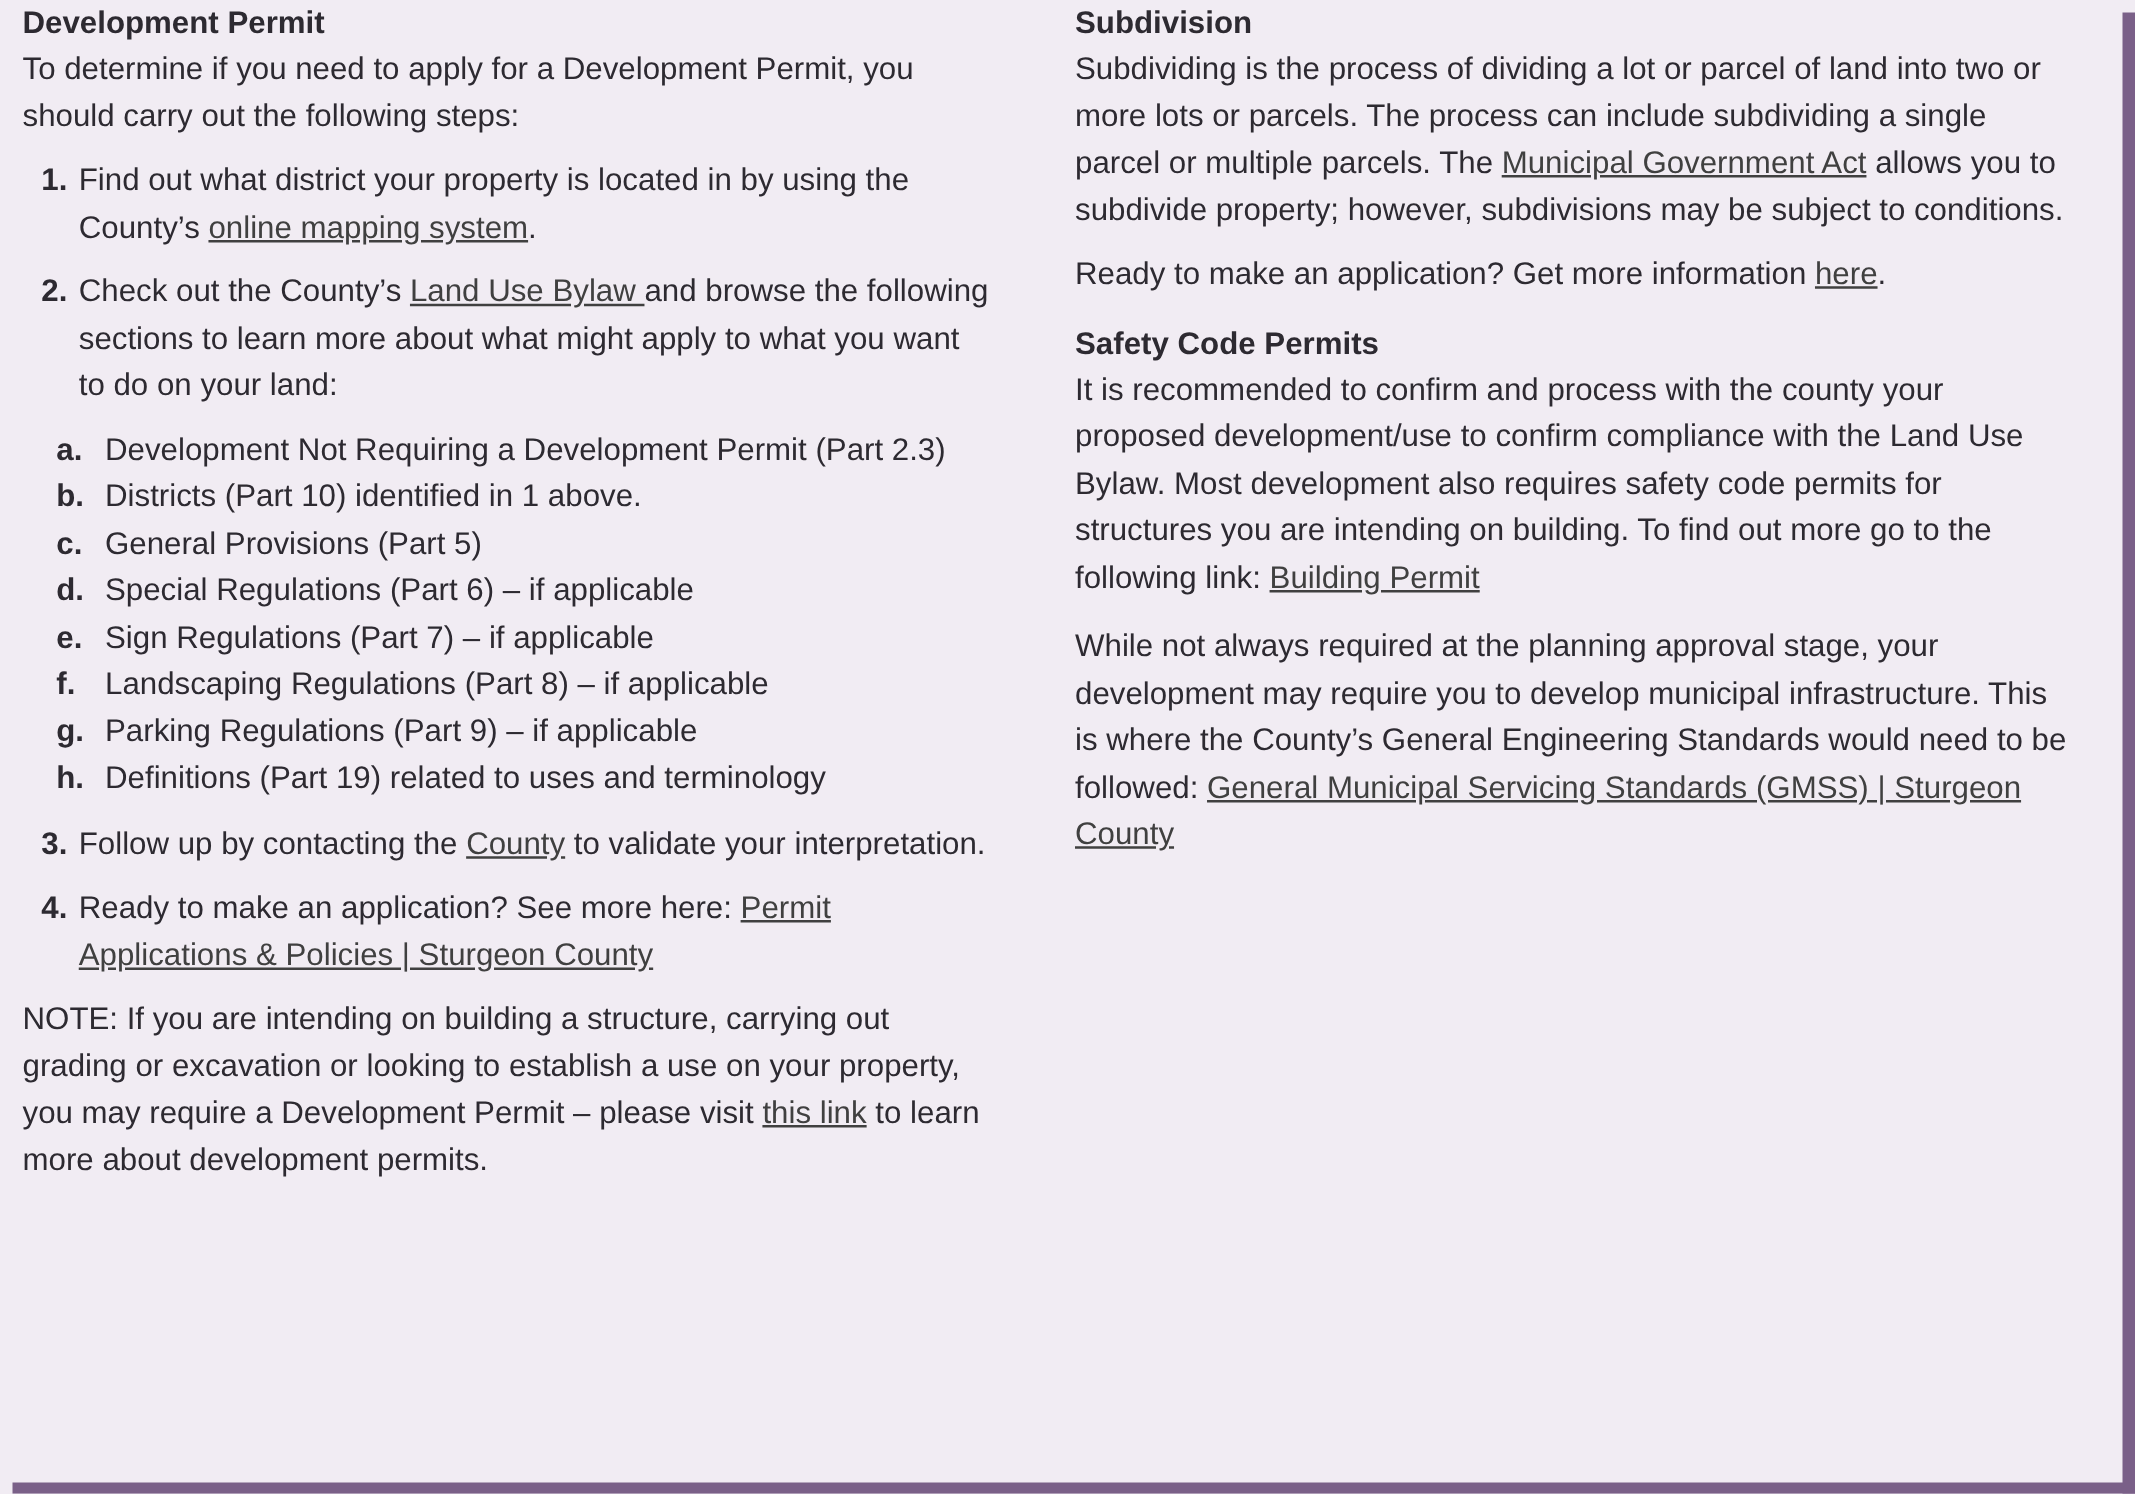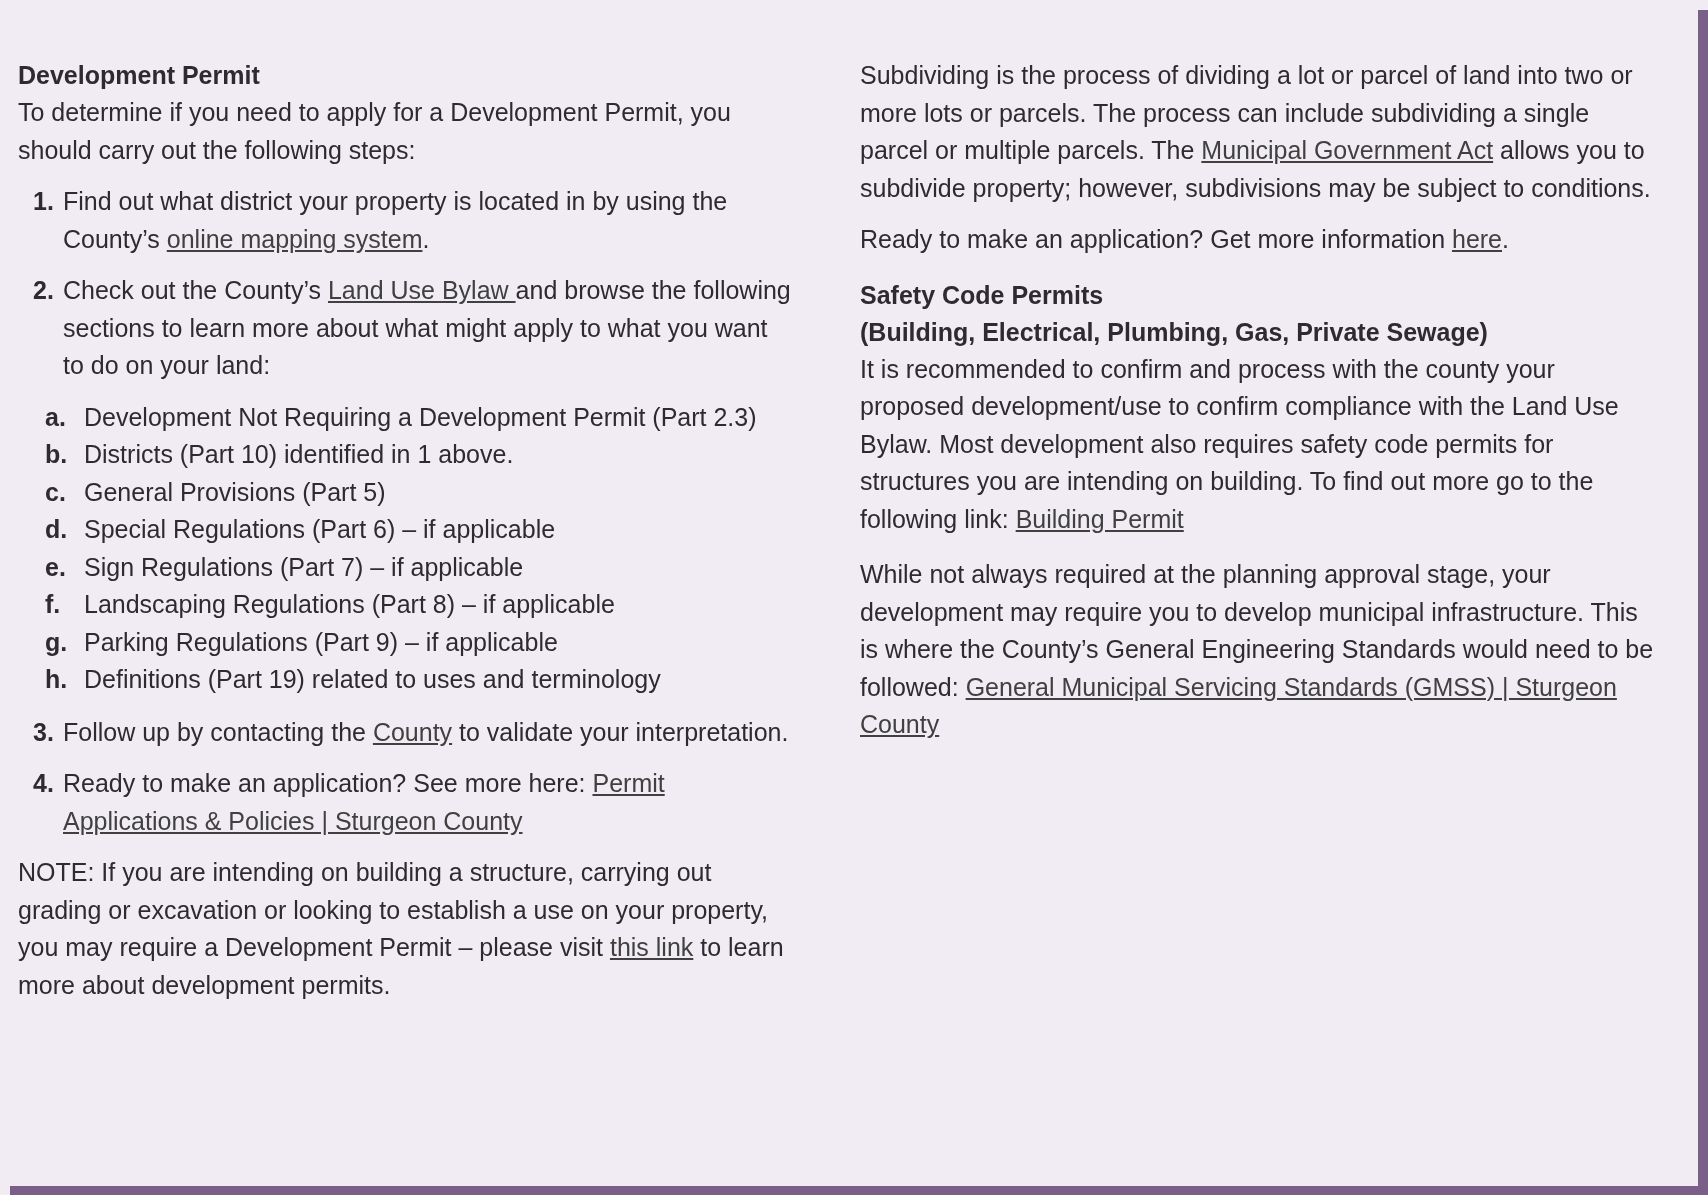--- a/index.html
+++ b/index.html
@@ -4,21 +4,21 @@
 <style>
   html,body{margin:0;padding:0;}
   body{
     width:1708px;height:1195px;
     background:#f1ecf3;
     font-family:"Liberation Sans",sans-serif;
     font-size:25px;line-height:37.5px;
     color:#2d2a31;
     position:relative;overflow:hidden;
   }
-  .columns{display:flex;padding-top:57px;}
+  .columns{display:flex;}
   .col-left{width:777px;margin-left:18px;flex:none;}
   .col-right{width:802px;margin-left:65px;flex:none;}
   .heading{font-weight:700;line-height:37px;}
   p.para{margin:0 0 14px 0;}
   .li{position:relative;padding-left:45px;margin-bottom:14px;}
   .li > .marker{position:absolute;left:15px;top:0;font-weight:700;}
   .sublist{margin-bottom:15px;}
   .subli{position:relative;padding-left:66px;}
   .subli > .marker{position:absolute;left:27px;top:0;font-weight:700;}
   a.lnk{color:#404040;text-decoration:underline;cursor:pointer;}
@@ -82,27 +82,29 @@
         </div>
         <div class="li">
           <span class="marker">4.</span>
           <div><span>Ready to make an application? See more here: </span><a class="lnk" href="#">Permit Applications &amp; Policies | Sturgeon County</a></div>
         </div>
       </div>
     <p class="para"><span>NOTE: If you are intending on building a structure, carrying out grading or excavation or looking to establish a use on your property, you may require a Development Permit – please visit </span><a class="lnk" href="#">this link</a><span> to learn more about development permits.</span></p>
   </div>
   <div class="col-right" id="right-sections">
       <div class="section">
+        <div class="heading">
+          <div>Subdivision</div>
+        </div>
         <p class="para"><span>Subdividing is the process of dividing a lot or parcel of land into two or more lots or parcels. The process can include subdividing a single parcel or multiple parcels. The </span><a class="lnk" href="#">Municipal Government Act</a><span> allows you to subdivide property; however, subdivisions may be subject to conditions.</span></p>
         <p class="para"><span>Ready to make an application? Get more information </span><a class="lnk" href="#">here</a><span>.</span></p>
       </div>
       <div class="section">
         <div class="heading">
           <div>Safety Code Permits</div>
-          <div>(Building, Electrical, Plumbing, Gas, Private Sewage)</div>
         </div>
         <p class="para"><span>It is recommended to confirm and process with the county your proposed development/use to confirm compliance with the Land Use Bylaw. Most development also requires safety code permits for structures you are intending on building. To find out more go to the following link: </span><a class="lnk" href="#">Building Permit</a></p>
       </div>
       <div class="section">
         <p class="para"><span>While not always required at the planning approval stage, your development may require you to develop municipal infrastructure. This is where the County’s General Engineering Standards would need to be followed: </span><a class="lnk" href="#">General Municipal Servicing Standards (GMSS) | Sturgeon County</a></p>
       </div>
     </div>
 </div>
 
 <div class="shadow-right"></div>

